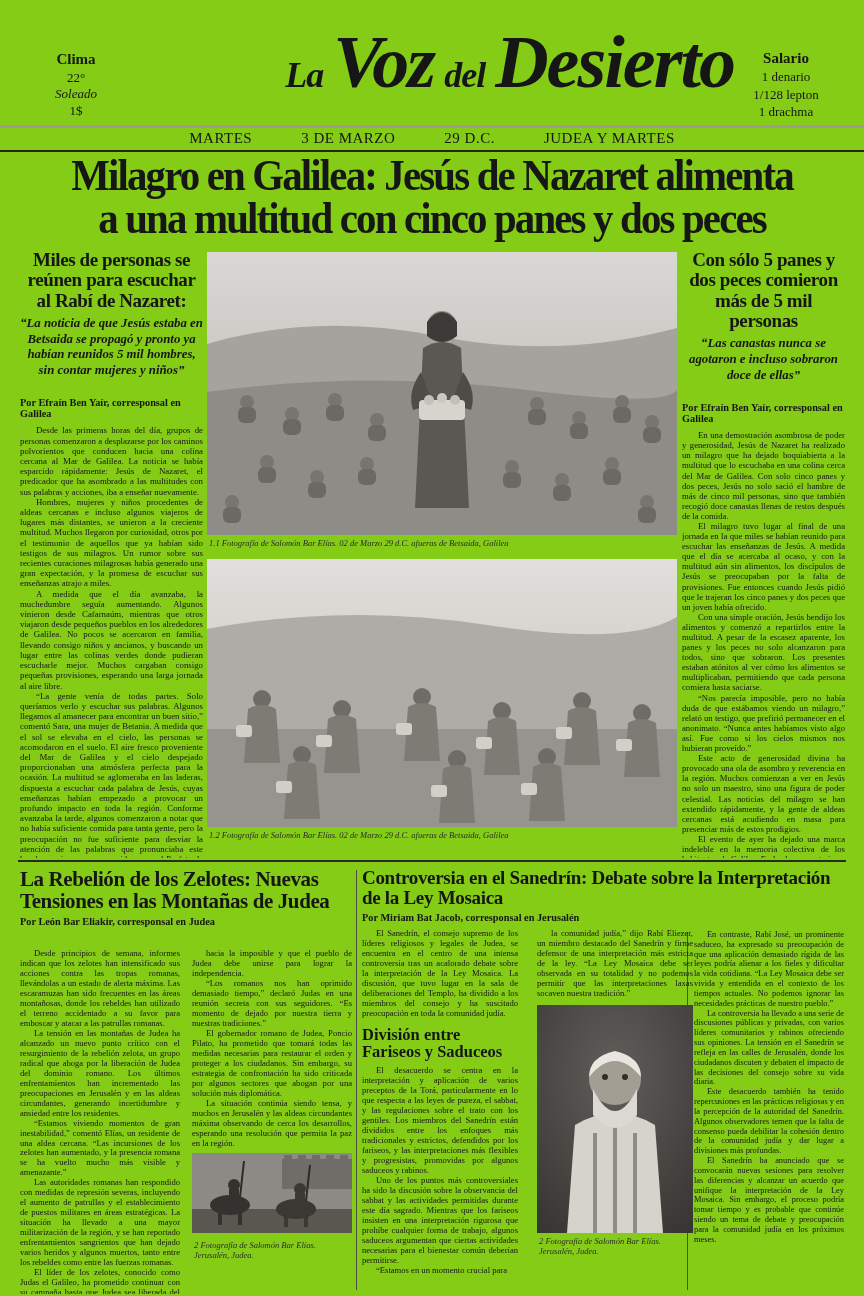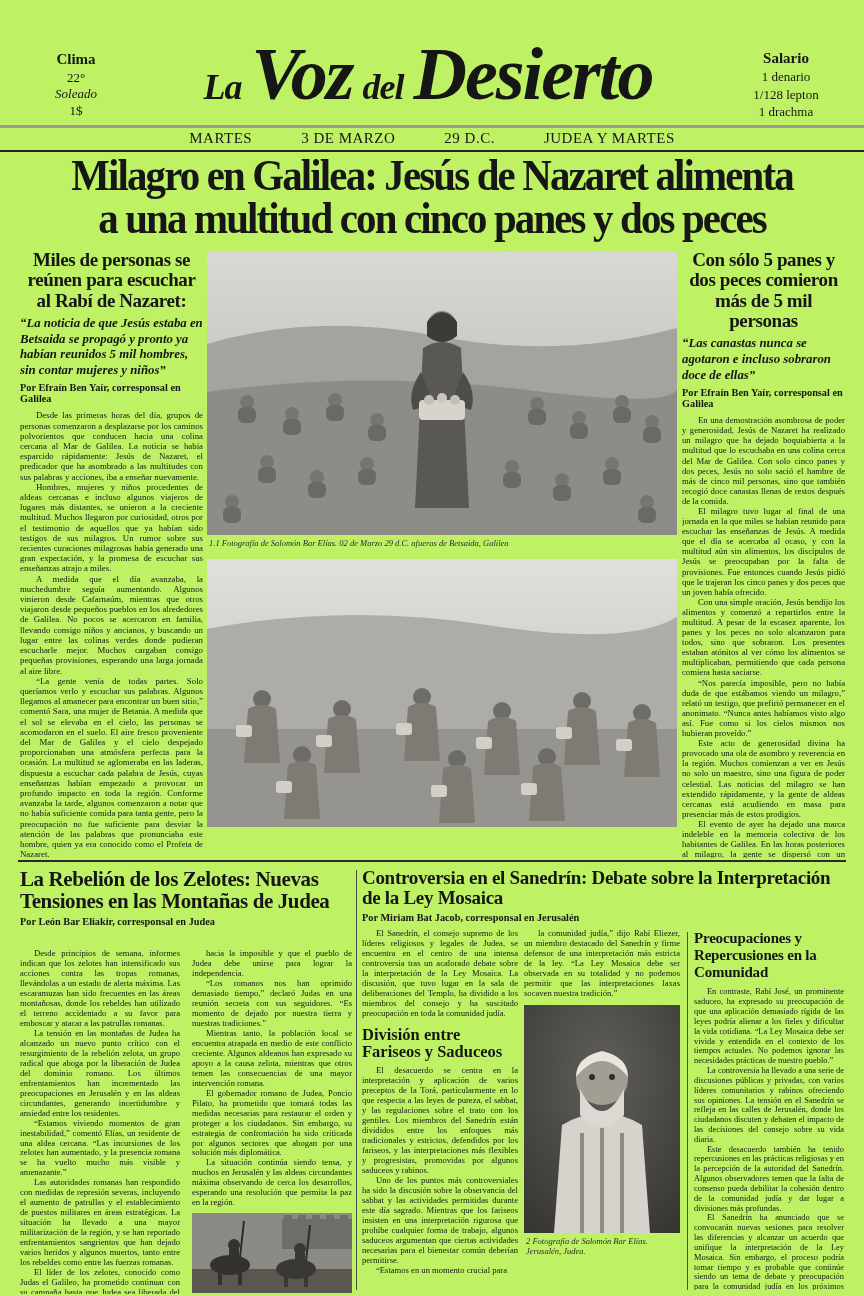--- a/index.html
+++ b/index.html
@@ -1,45 +1,45 @@
 <!DOCTYPE html>
 <html><head>
 <meta charset="utf-8">
 <style>
   *{box-sizing:border-box;margin:0;padding:0}
   html,body{background:#d8d7d3}
-  .page{width:864px;height:1296px;position:relative;margin:0 auto;background:#bef264;
+  .page{width:864px;height:1296px;position:relative;margin:0 auto;background:#84cc16;
         color:#161616;font-family:"Liberation Serif","DejaVu Serif",serif;overflow:hidden}
 
   
   .weather{position:absolute;left:36px;top:50px;width:80px;text-align:center;line-height:1.3;font-size:13px}
   .w-label{font-weight:bold;font-size:15px}
   .w-cond{font-style:italic}
   .salary{position:absolute;right:30px;top:48px;width:96px;text-align:center;line-height:1.35;font-size:13px}
   .s-label{font-weight:bold;font-size:15px}
   .s-line{}
-  .mast-title{position:absolute;left:118px;right:128px;top:26px;height:96px;line-height:96px;
-              text-align:center;white-space:nowrap}
+  .mast-title{position:absolute;left:118px;right:128px;top:14px;height:96px;line-height:96px;
+              text-align:right;white-space:nowrap}
   .mt-sm{font-weight:bold;font-style:italic;font-size:36px;letter-spacing:-1px;margin:0 4px}
   .mt-lg{font-weight:bold;font-style:italic;font-size:74px;letter-spacing:-2px;margin:0 2px}
 
   .rule-a{position:absolute;left:0;right:0;top:125px;height:3px;background:#9b9a95}
   .dateline{position:absolute;left:0;right:0;top:130px;display:flex;justify-content:center;gap:49px;
             font-size:15px;letter-spacing:.5px}
   .rule-b{position:absolute;left:0;right:0;top:150px;height:2px;background:#262626}
 
   
   .lead-head{position:absolute;left:0;right:0;top:155px;text-align:center;font-weight:bold}
   .lh-line{font-size:44px;line-height:.97;letter-spacing:-2px;transform:scaleX(.93);transform-origin:center;white-space:nowrap}
 
   
   .col-left{position:absolute;left:20px;top:250px;width:183px;height:608px;overflow:hidden}
   .col-right{position:absolute;left:682px;top:250px;width:163px;height:608px;overflow:hidden}
   .art-head{font-size:19px;line-height:1.07;text-align:center;letter-spacing:-.4px;font-weight:bold;margin-bottom:5px}
-  .art-quote{font-size:12.8px;font-weight:bold;font-style:italic;line-height:1.22;margin-bottom:4px}
+  .art-quote{font-size:12.8px;font-weight:bold;font-style:italic;text-align:center;line-height:1.22;margin-bottom:19px}
   .byline{font-size:10.3px;font-weight:bold;margin-bottom:6px}
   .body-text p{font-size:8.8px;line-height:1.16;text-align:justify;text-indent:16px;hyphens:auto}
   .col-right .body-text p{font-size:8.7px}
 
   
   .photos{position:absolute;left:207px;top:252px;width:470px}
   .photo-frame{display:block;width:470px;background:#c9c8c4}
   .caption{font-size:8.5px;font-style:italic;color:#2c2c2c;margin:3px 0 11px 2px}
 
   
@@ -51,21 +51,21 @@
   .zealots{position:absolute;left:20px;top:868px;width:332px;height:426px;overflow:hidden}
   .bottom-head{font-size:21px;line-height:1.05;letter-spacing:-.4px;font-weight:bold;margin-bottom:4px}
   .zealots .byline{margin-bottom:22px}
   .z-cols{display:flex;gap:12px}
   .z-col{width:160px}
   .z-col p,.s-col p{font-size:8.6px;line-height:1.16;text-align:justify;text-indent:14px;hyphens:auto}
   .z-photo{margin-top:5px}
 
   .sanhedrin{position:absolute;left:362px;top:868px;width:482px;height:426px;overflow:hidden}
   .sanhedrin .bottom-head{font-size:19px;letter-spacing:-.3px}
-  .s-cols{display:flex;gap:6px;margin-top:2px}
+  .s-cols{display:flex;gap:19px;margin-top:2px}
   .s-col{width:156px}
   .subhead{font-size:16.5px;line-height:1.08;font-weight:bold;margin:7px 0 5px}
 
   .community{position:absolute;left:694px;top:930px;width:150px;height:360px;overflow:hidden}
   .community h3{font-size:15px;line-height:1.12;font-weight:bold;letter-spacing:-.2px;margin-bottom:7px}
   .community p{font-size:8.4px;line-height:1.17;text-align:justify;text-indent:13px;hyphens:auto}
 </style>
 </head>
 <body>
 
@@ -179,20 +179,21 @@
       <use href="#fig2" x="55" y="140"></use>
         <use href="#fig2" x="135" y="150"></use>
         <use href="#fig2" x="215" y="138"></use>
       <use href="#fig2" x="295" y="152"></use>
         <use href="#fig2" x="375" y="142"></use>
         <use href="#fig2" x="435" y="154"></use>
       <use href="#fig2" x="95" y="196"></use>
         <use href="#fig2" x="250" y="200"></use>
         <use href="#fig2" x="340" y="198"></use>
     </svg>
+    <div class="caption">1.2 Fotografía de Salomón Bar Elías. 02 de Marzo 29 d.C. afueras de Betsaida, Galilea</div>
   </section>
 
   <section class="col-right">
     <h2 class="art-head">Con sólo 5 panes y dos peces comieron más de 5 mil personas</h2>
     <div class="art-quote">“Las canastas nunca se agotaron e incluso sobraron doce de ellas”</div>
     <div class="byline">Por Efraín Ben Yaír, corresponsal en Galilea</div>
     <div class="body-text">
       <p>En una demostración asombrosa de poder y generosidad, Jesús de Nazaret ha realizado un milagro que ha dejado boquiabierta a la multitud que lo escuchaba en una colina cerca del Mar de Galilea. Con solo cinco panes y dos peces, Jesús no solo sació el hambre de más de cinco mil personas, sino que también recogió doce canastas llenas de restos después de la comida.</p>
       <p>El milagro tuvo lugar al final de una jornada en la que miles se habían reunido para escuchar las enseñanzas de Jesús. A medida que el día se acercaba al ocaso, y con la multitud aún sin alimentos, los discípulos de Jesús se preocupaban por la falta de provisiones. Fue entonces cuando Jesús pidió que le trajeran los cinco panes y dos peces que un joven había ofrecido.</p>
       <p>Con una simple oración, Jesús bendijo los alimentos y comenzó a repartirlos entre la multitud. A pesar de la escasez aparente, los panes y los peces no solo alcanzaron para todos, sino que sobraron. Los presentes estaban atónitos al ver cómo los alimentos se multiplicaban, permitiendo que cada persona comiera hasta saciarse.</p>
@@ -213,21 +214,20 @@
       <div class="z-col">
         <p>Desde principios de semana, informes indican que los zelotes han intensificado sus acciones contra las tropas romanas, llevándolas a un estado de alerta máxima. Las escaramuzas han sido frecuentes en las áreas montañosas, donde los rebeldes han utilizado el terreno accidentado a su favor para emboscar y atacar a las patrullas romanas.</p>
         <p>La tensión en las montañas de Judea ha alcanzado un nuevo punto crítico con el resurgimiento de la rebelión zelota, un grupo radical que aboga por la liberación de Judea del dominio romano. Los últimos enfrentamientos han incrementado las preocupaciones en Jerusalén y en las aldeas circundantes, generando incertidumbre y ansiedad entre los residentes.</p>
         <p>“Estamos viviendo momentos de gran inestabilidad,” comentó Elías, un residente de una aldea cercana. “Las incursiones de los zelotes han aumentado, y la presencia romana se ha vuelto mucho más visible y amenazante.”</p>
         <p>Las autoridades romanas han respondido con medidas de represión severas, incluyendo el aumento de patrullas y el establecimiento de puestos militares en áreas estratégicas. La situación ha llevado a una mayor militarización de la región, y se han reportado enfrentamientos sangrientos que han dejado varios heridos y algunos muertos, tanto entre los rebeldes como entre las fuerzas romanas.</p>
         <p>El líder de los zelotes, conocido como Judas el Galileo, ha prometido continuar con su campaña hasta que Judea sea liberada del yugo romano. En un reciente discurso, Judas afirmó que la resistencia es el único camino</p>
       </div>
       <div class="z-col">
         <p>hacia la imposible y que el pueblo de Judea debe unirse para lograr la independencia.</p>
         <p>“Los romanos nos han oprimido demasiado tiempo,” declaró Judas en una reunión secreta con sus seguidores. “Es momento de dejado por nuestra tierra y nuestras tradiciones.”</p>
-        <p>Mientras tanto, la población local se encuentra atrapada en medio de este conflicto creciente. Algunos aldeanos han expresado su apoyo a la causa zelota, mientras que otros temen las consecuencias de una mayor intervención romana.</p>
         <p>El gobernador romano de Judea, Poncio Pilato, ha prometido que tomará todas las medidas necesarias para restaurar el orden y proteger a los ciudadanos. Sin embargo, su estrategia de confrontación ha sido criticada por algunos sectores que abogan por una solución más diplomática.</p>
         <p>La situación continúa siendo tensa, y muchos en Jerusalén y las aldeas circundantes máxima observando de cerca los desarrollos, esperando una resolución que permita la paz en la región.</p>
         <svg class="z-photo" width="160" height="80" viewBox="0 0 160 80">
           <rect width="160" height="80" fill="#8c8a84"></rect>
           <rect x="90" y="6" width="70" height="30" fill="#6f6d67"></rect>
           <rect x="92" y="2" width="8" height="8" fill="#6f6d67"></rect>
             <rect x="106" y="2" width="8" height="8" fill="#6f6d67"></rect>
           <rect x="120" y="2" width="8" height="8" fill="#6f6d67"></rect>
             <rect x="134" y="2" width="8" height="8" fill="#6f6d67"></rect>
             <rect x="148" y="2" width="8" height="8" fill="#6f6d67"></rect>
@@ -278,20 +278,19 @@
           <path d="M56,84 Q78,128 100,84 L100,110 Q78,136 56,110 Z" fill="#dcd9d2"></path>
           <circle cx="68" cy="72" r="3" fill="#2e2d2a"></circle>
             <circle cx="88" cy="72" r="3" fill="#2e2d2a"></circle>
         </svg>
         <div class="caption">2 Fotografía de Salomón Bar Elías. Jerusalén, Judea.</div>
       </div>
     </div>
   </section>
 
   <section class="community">
-    <h3>Preocupaciones y Repercusiones en la Comunidad</h3>
     <p>En contraste, Rabí José, un prominente saduceo, ha expresado su preocupación de que una aplicación demasiado rígida de las leyes podría alienar a los fieles y dificultar la vida cotidiana. “La Ley Mosaica debe ser vivida y entendida en el contexto de los tiempos actuales. No podemos ignorar las necesidades prácticas de nuestro pueblo.”</p>
     <p>La controversia ha llevado a una serie de discusiones públicas y privadas, con varios líderes comunitarios y rabinos ofreciendo sus opiniones. La tensión en el Sanedrín se refleja en las calles de Jerusalén, donde los ciudadanos discuten y debaten el impacto de las decisiones del consejo sobre su vida diaria.</p>
     <p>Este desacuerdo también ha tenido repercusiones en las prácticas religiosas y en la percepción de la autoridad del Sanedrín. Algunos observadores temen que la falta de consenso pueda debilitar la cohesión dentro de la comunidad judía y dar lugar a divisiones más profundas.</p>
     <p>El Sanedrín ha anunciado que se convocarán nuevas sesiones para resolver las diferencias y alcanzar un acuerdo que unifique la interpretación de la Ley Mosaica. Sin embargo, el proceso podría tomar tiempo y es probable que continúe siendo un tema de debate y preocupación para la comunidad judía en los próximos meses.</p>
   </section>
 
 </div>
 
 </body></html>

